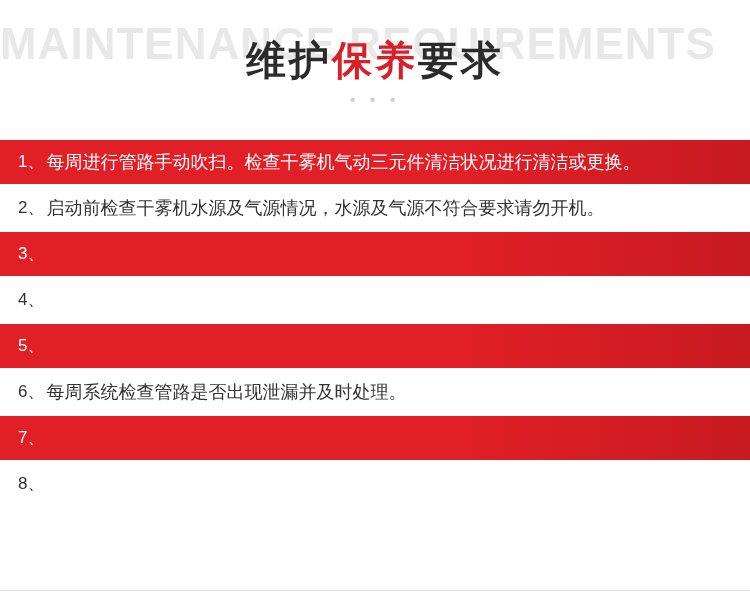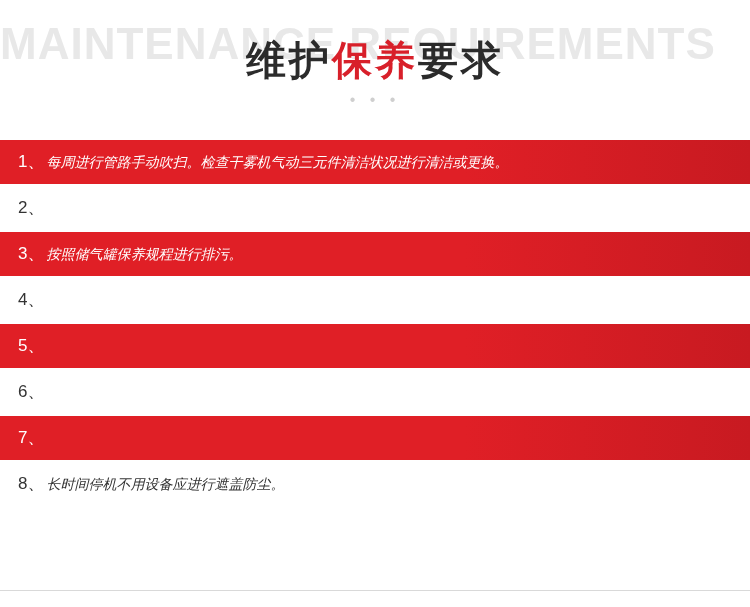--- a/index.html
+++ b/index.html
@@ -92,23 +92,22 @@
   }
   .row .num {
     flex: 0 0 auto;
     font-size: 17px;
     line-height: 26px;
     white-space: nowrap;
     padding-right: 2px;
   }
   .row .text {
     flex: 1 1 auto;
-    font-size: 14px;
+    font-size: 18px;
     line-height: 26px;
-    font-style: italic;
   }
   .row.red .num, .row.red .text { color: #ffffff; }
   .row.plain .num, .row.plain .text { color: #333333; }
 
   .spacer-2 { height: 2px; }
 
   
   .bottom-rule {
     position: absolute;
     left: 0;
@@ -132,50 +131,50 @@
   <div class="list">
 
     <div class="row red">
       <span class="num">1、</span>
       <span class="text">每周进行管路手动吹扫。检查干雾机气动三元件清洁状况进行清洁或更换。</span>
     </div>
     <div class="spacer-2"></div>
 
     <div class="row plain">
       <span class="num">2、</span>
+      <span class="text">启动前检查干雾机水源及气源情况，水源及气源不符合要求请勿开机。</span>
     </div>
     <div class="spacer-2"></div>
 
     <div class="row red">
       <span class="num">3、</span>
-      <span class="text">按照储气罐保养规程进行排污。</span>
     </div>
     <div class="spacer-2"></div>
 
     <div class="row plain">
       <span class="num">4、</span>
     </div>
     <div class="spacer-2"></div>
 
     <div class="row red">
       <span class="num">5、</span>
     </div>
     <div class="spacer-2"></div>
 
     <div class="row plain">
       <span class="num">6、</span>
+      <span class="text">每周系统检查管路是否出现泄漏并及时处理。</span>
     </div>
     <div class="spacer-2"></div>
 
     <div class="row red">
       <span class="num">7、</span>
     </div>
     <div class="spacer-2"></div>
 
     <div class="row plain">
       <span class="num">8、</span>
-      <span class="text">长时间停机不用设备应进行遮盖防尘。</span>
     </div>
 
   </div>
 
   <div class="bottom-rule"></div>
 </div>
 
 </body></html>

